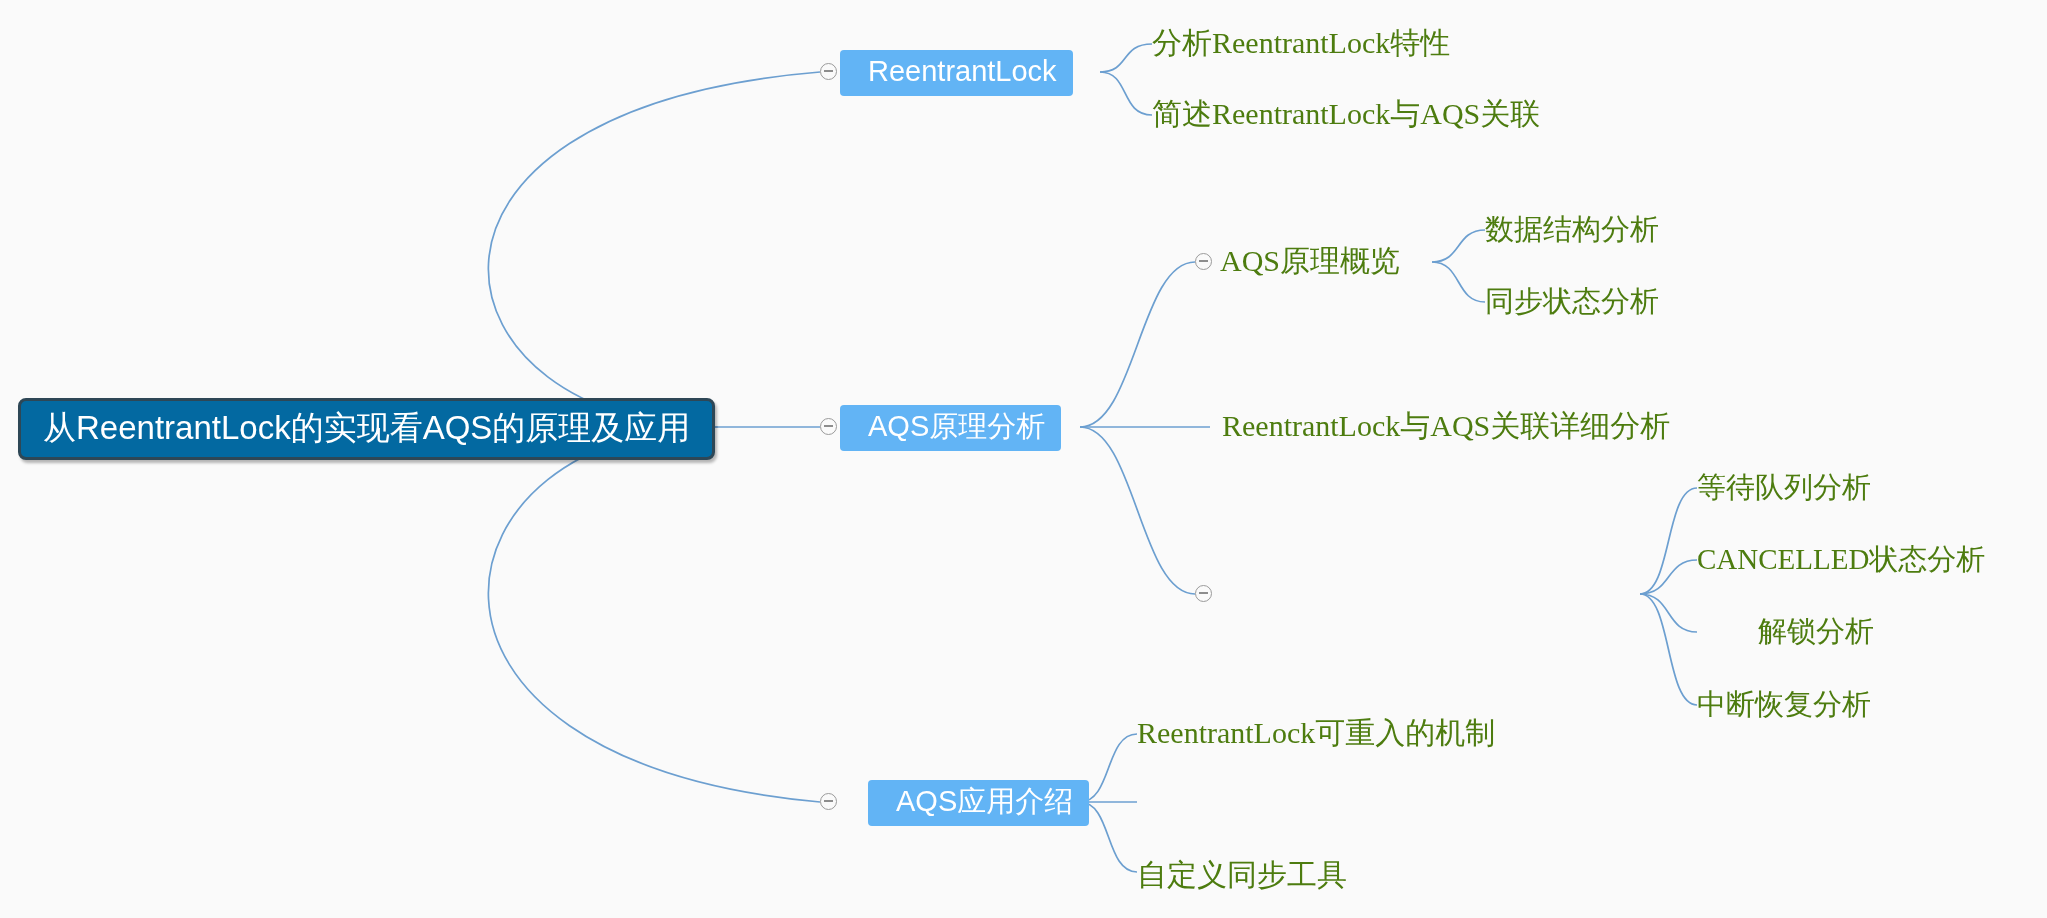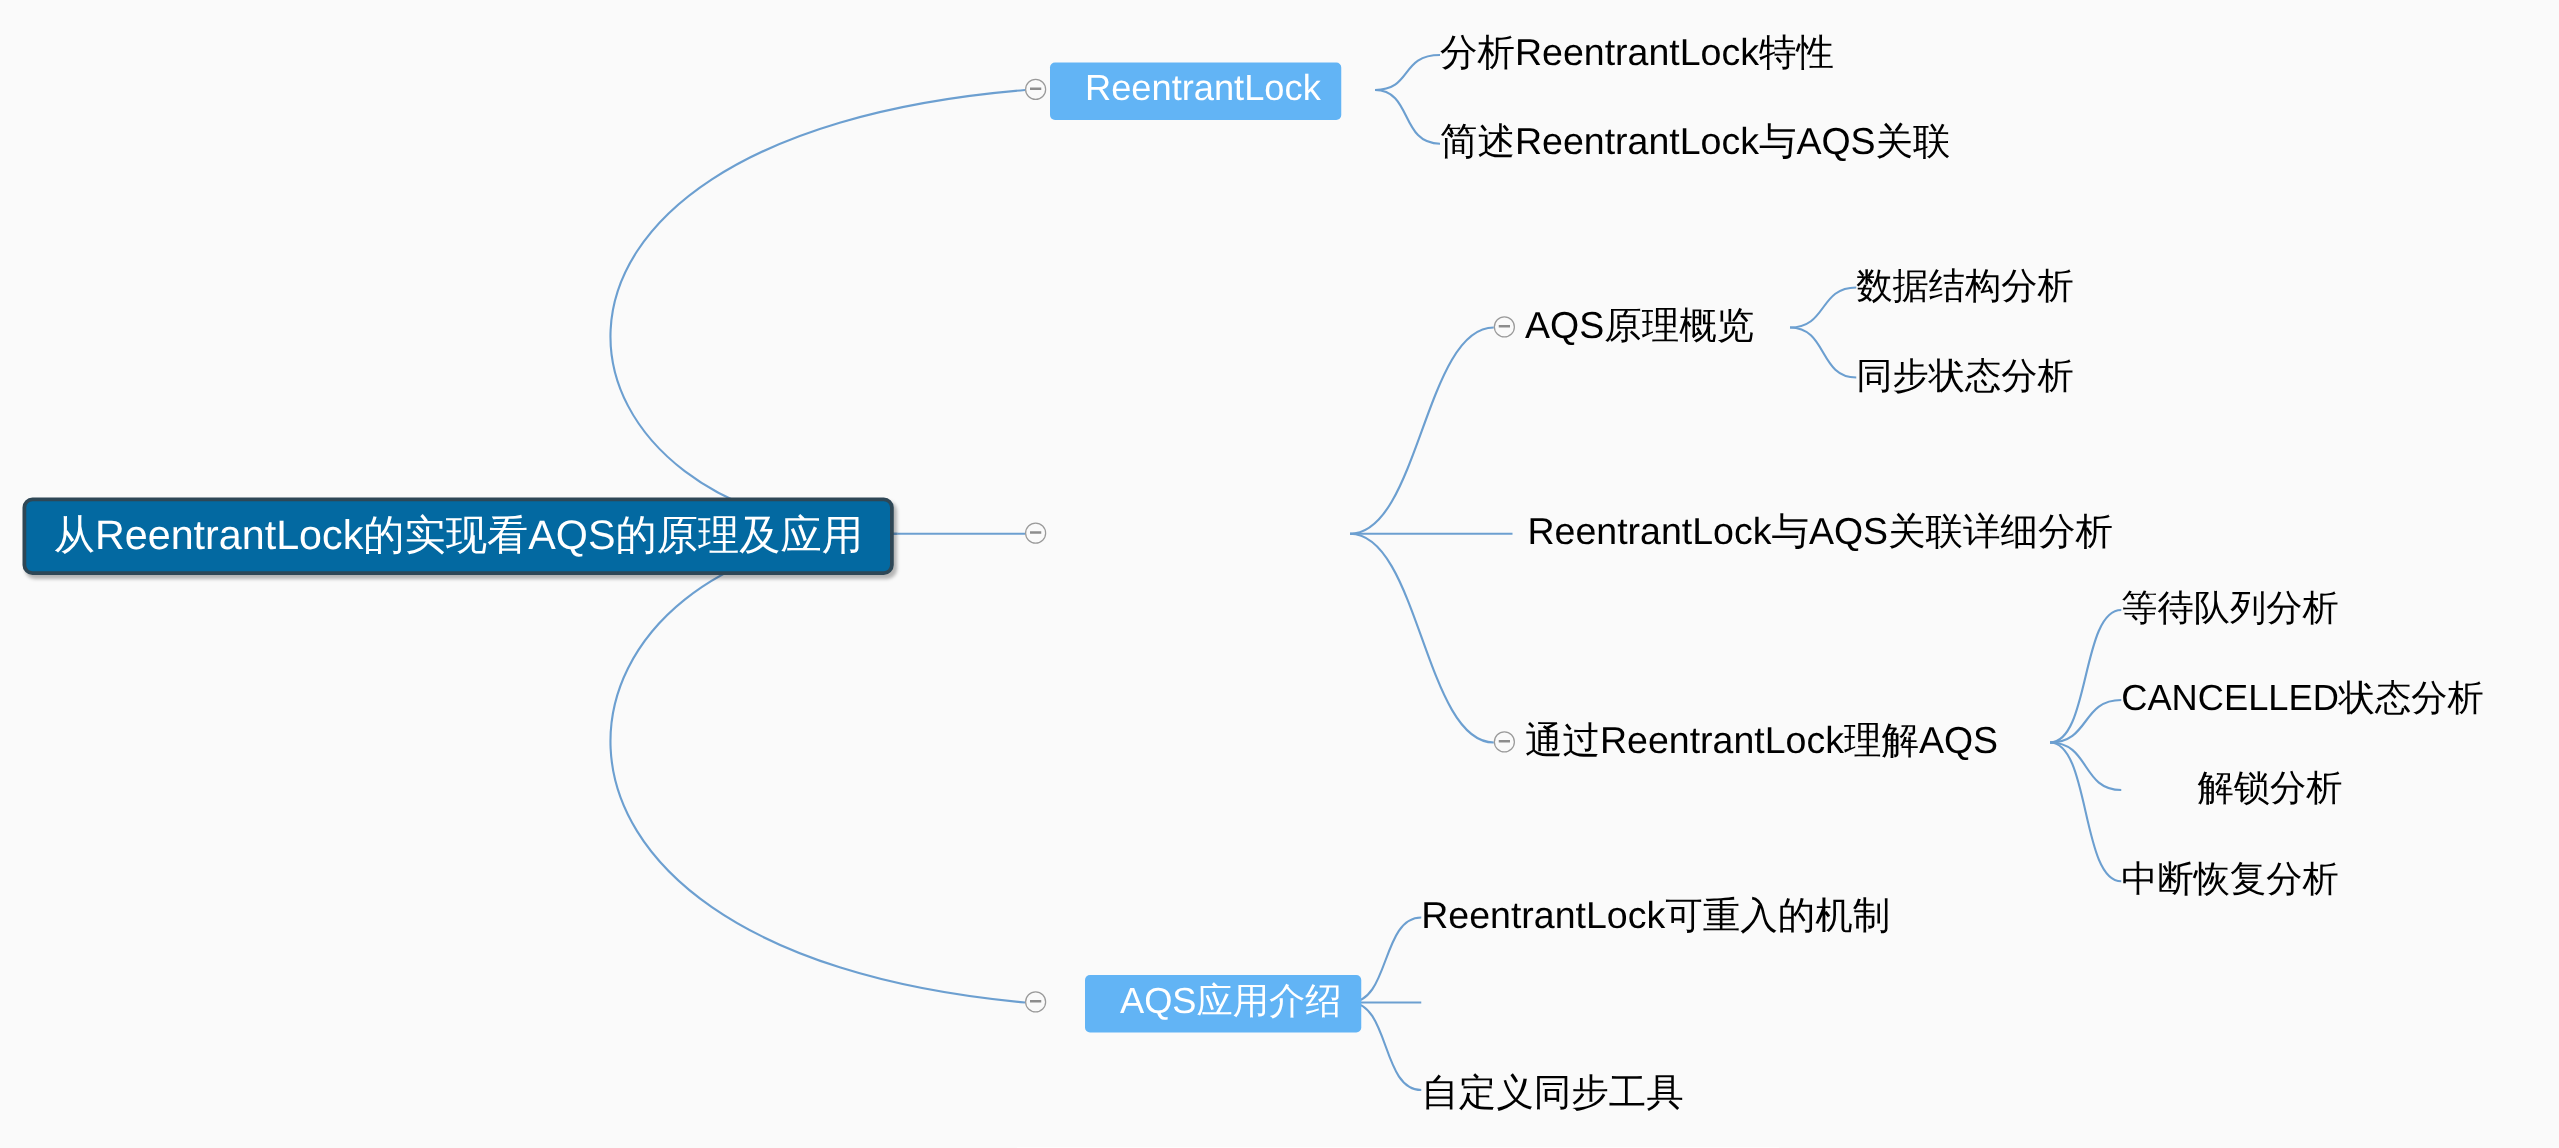--- a/index.html
+++ b/index.html
@@ -49,24 +49,25 @@
     background: #62b4f5;
     border-radius: 4px;
     color: #ffffff;
     font-size: 29px;
     line-height: 1;
     padding: 7px 16px 10px 28px;
   }
 
   
   .node-text {
-    color: #000000;
+    color: #4d7c0f;
     font-size: 30px;
     line-height: 1;
     background: transparent;
+    font-family: Liberation Serif, serif;
   }
   .node-text.level2 { font-size: 30px; }
   .node-text.level3 { font-size: 29px; }
 
   
   .toggle {
     position: absolute;
     width: 17px;
     height: 17px;
     border: 1.4px solid #9a9a9a;
@@ -129,40 +130,40 @@
   </div>
 
   <div class="node node-text level2" style="left:1152px; top:28px;">
     <span>分析ReentrantLock特性</span>
   </div>
   <div class="node node-text level2" style="left:1152px; top:99px;">
     <span>简述ReentrantLock与AQS关联</span>
   </div>
 
   <div class="toggle" style="left:820px; top:418px;"></div>
+  <div class="node node-branch" style="left:840px; top:405px;">
+    <span>AQS原理分析</span>
+  </div>
 
   <div class="toggle" style="left:1195px; top:253px;"></div>
   <div class="node node-text level2" style="left:1220px; top:246px;">
     <span>AQS原理概览</span>
   </div>
   <div class="node node-text level3" style="left:1485px; top:215px;">
     <span>数据结构分析</span>
   </div>
   <div class="node node-text level3" style="left:1485px; top:287px;">
     <span>同步状态分析</span>
   </div>
 
   <div class="node node-text level2" style="left:1222px; top:411px;">
     <span>ReentrantLock与AQS关联详细分析</span>
   </div>
 
   <div class="toggle" style="left:1195px; top:585px;"></div>
-  <div class="node node-text level2" style="left:1220px; top:578px;">
-    <span>通过ReentrantLock理解AQS</span>
-  </div>
   <div class="node node-text level3" style="left:1697px; top:473px;">
     <span>等待队列分析</span>
   </div>
   <div class="node node-text level3" style="left:1697px; top:545px;">
     <span>CANCELLED状态分析</span>
   </div>
   <div class="node node-text level3" style="left:1758px; top:617px;text-align:right;">
     <span>解锁分析</span>
   </div>
   <div class="node node-text level3" style="left:1697px; top:690px;">

